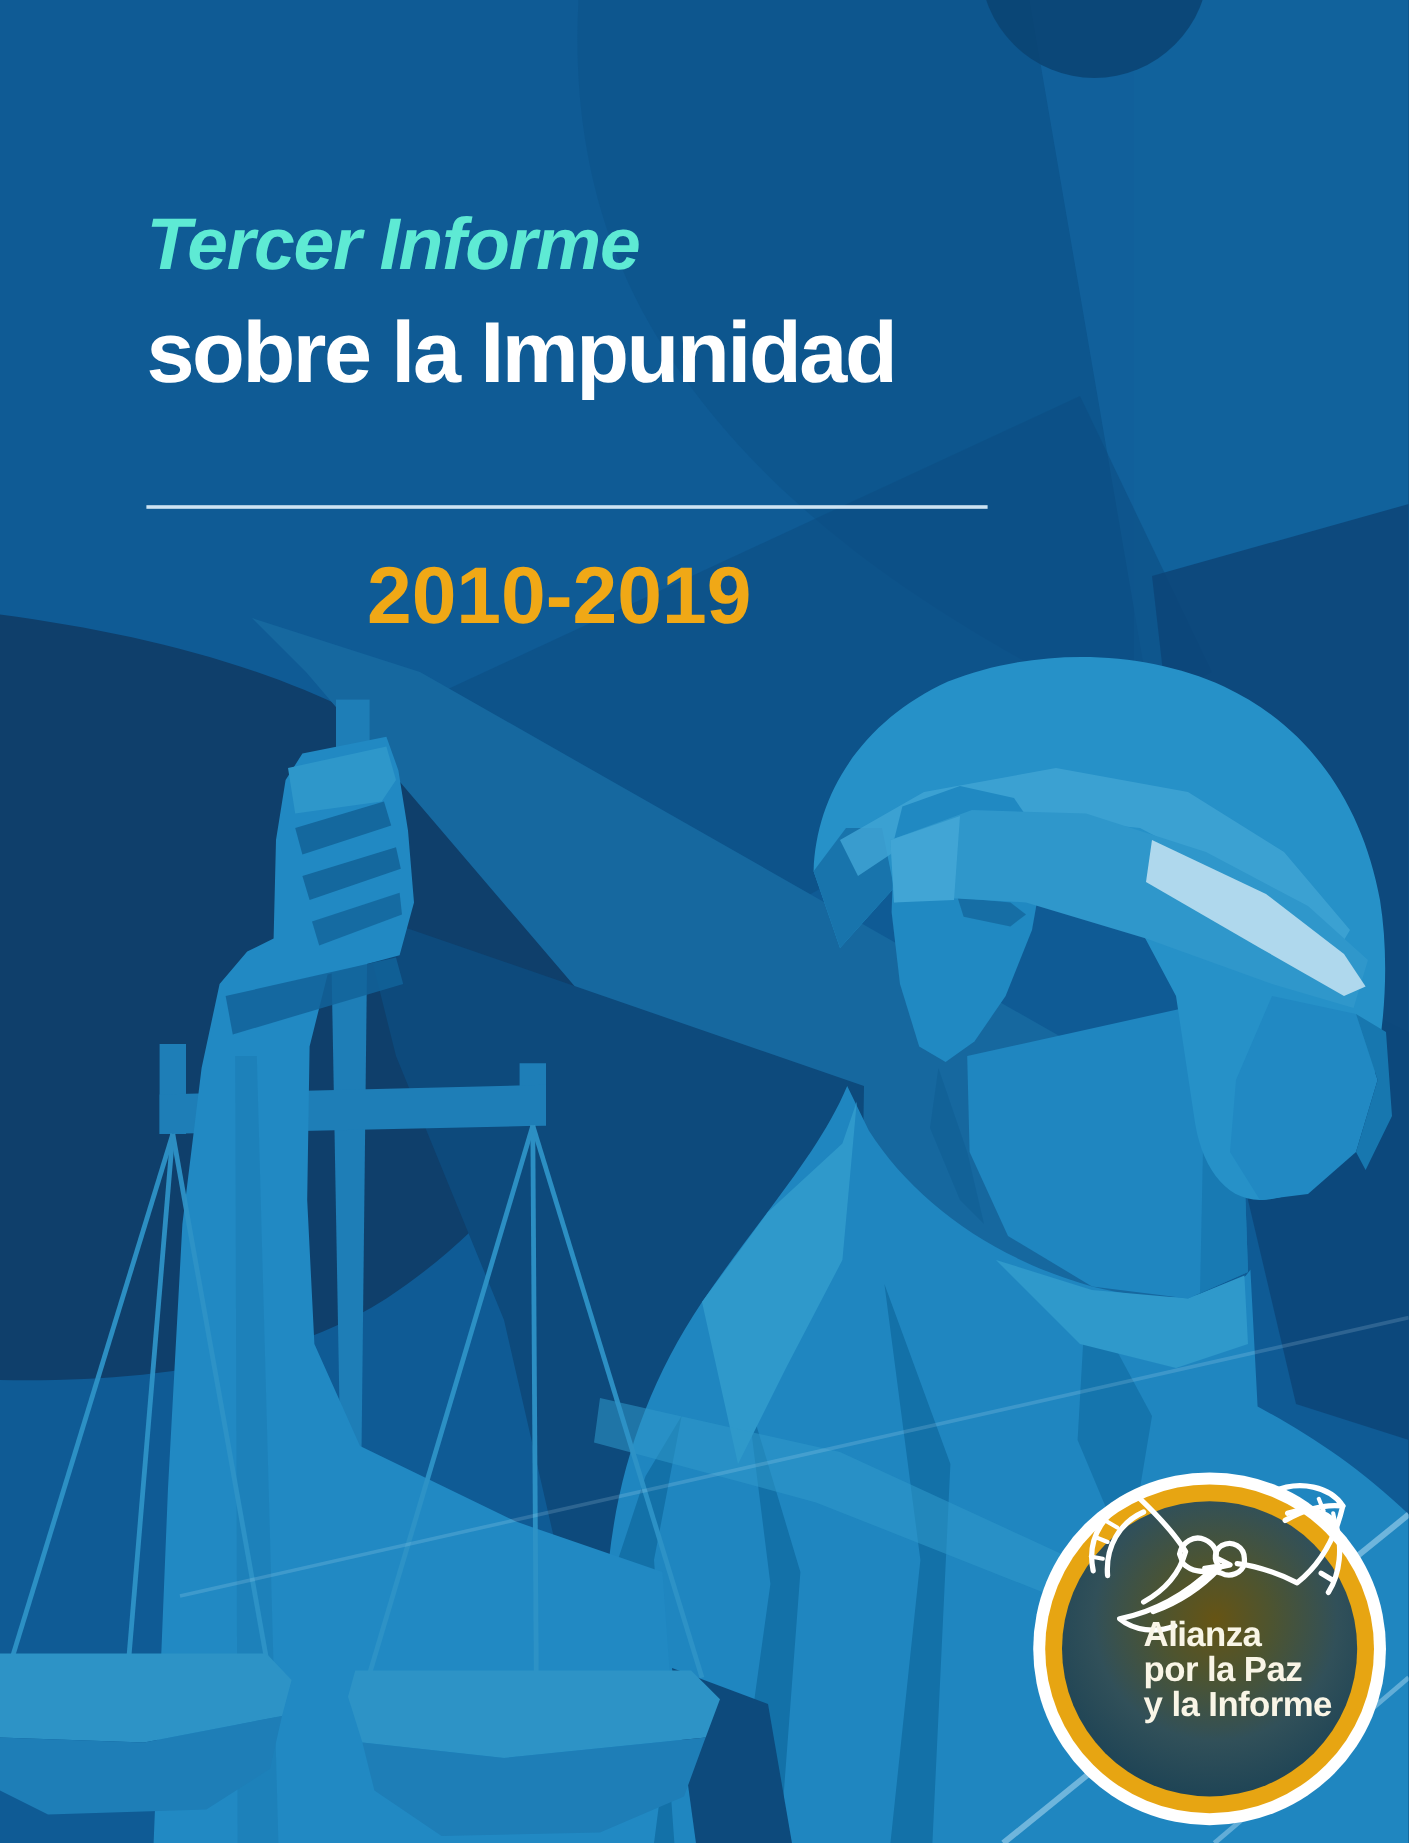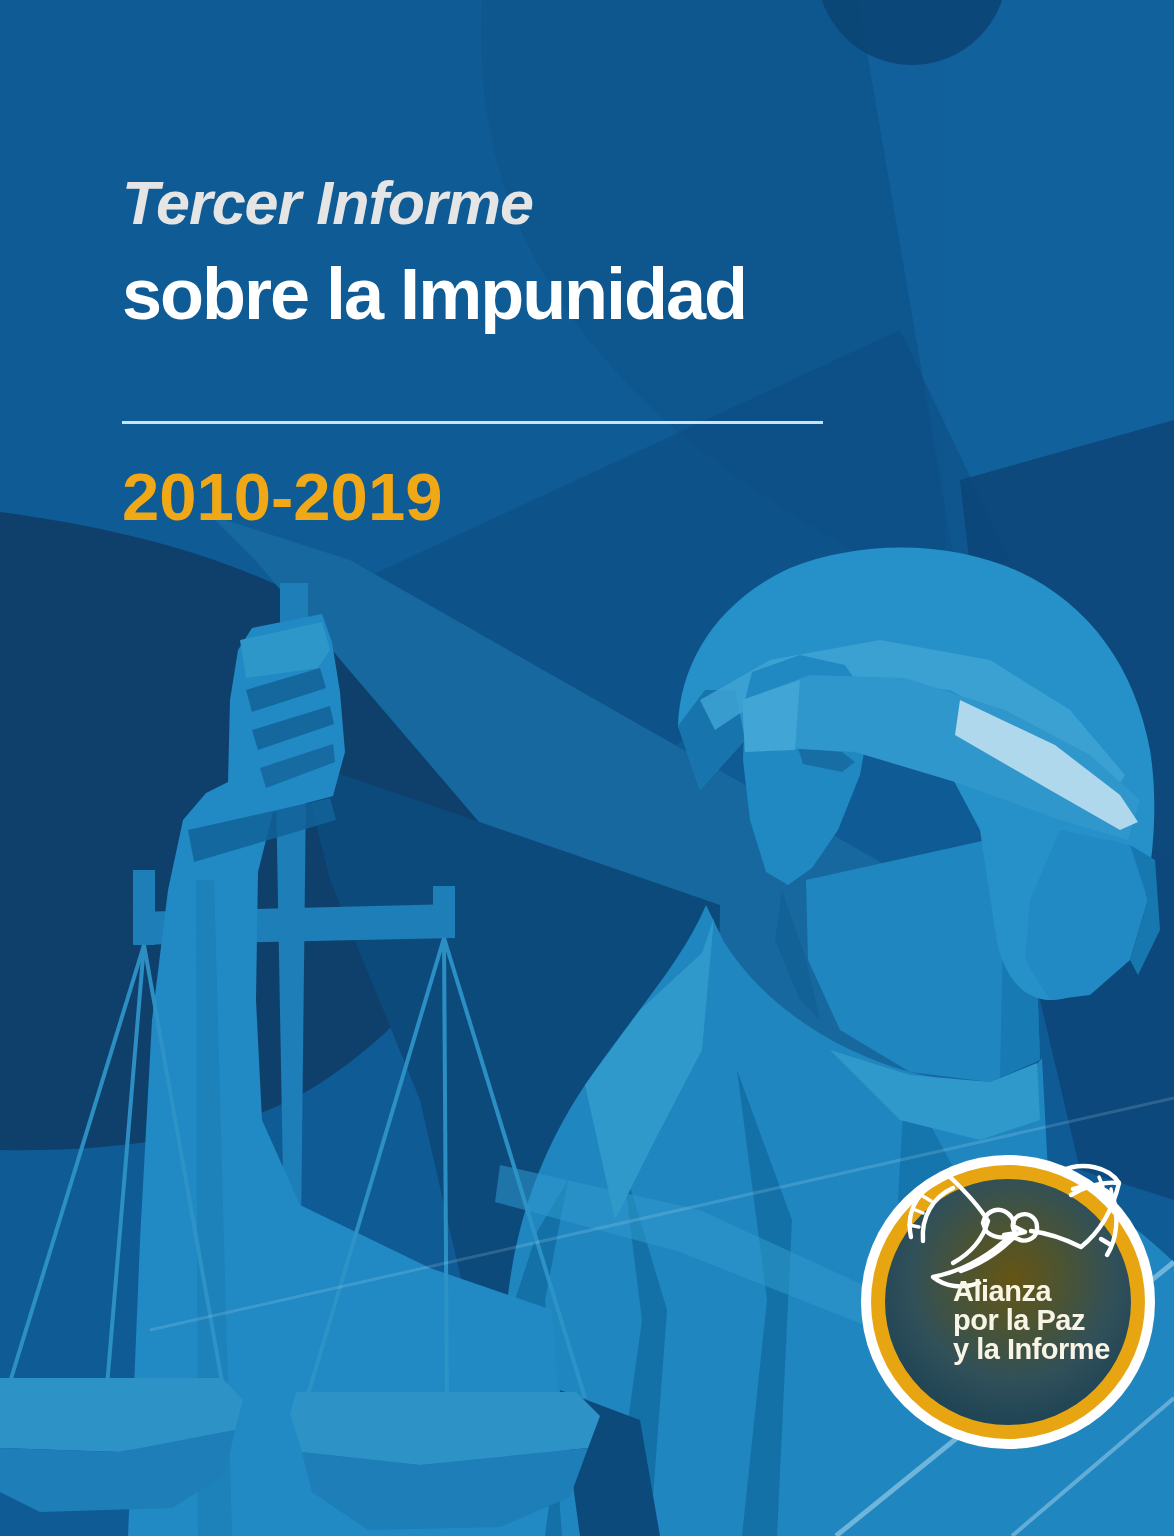--- a/index.html
+++ b/index.html
@@ -6,45 +6,45 @@
   .cover{
     position:relative;width:1174px;height:1536px;overflow:hidden;
     background:#0f5b95;font-family:"Liberation Sans",sans-serif;
   }
   svg.scene{position:absolute;left:0;top:0;width:1174px;height:1536px;display:block;}
 
   
   .kicker{
     position:absolute;left:122px;top:168px;
     font-size:61px;line-height:70px;font-style:italic;font-weight:700;
-    color:#e5e5e5;letter-spacing:-1px;white-space:nowrap;
+    color:#5eead4;letter-spacing:-1px;white-space:nowrap;
   }
   .title-line1{
     position:absolute;left:122px;top:252px;
     font-size:72px;line-height:84px;font-weight:700;color:#ffffff;
     letter-spacing:-2px;white-space:nowrap;text-align:center;
   }
   .title-line2{
     position:absolute;left:122px;top:336px;
     font-size:72px;line-height:84px;font-weight:700;color:#ffffff;
     letter-spacing:-2px;white-space:nowrap;
   }
   .rule{
     position:absolute;left:122px;top:421px;width:701px;height:3px;
     background:#ddeffb;opacity:.92;
   }
   .period{
-    position:absolute;left:122px;top:460px;width:688px;text-align:left;
+    position:absolute;left:122px;top:460px;width:688px;text-align:center;
     font-size:67px;line-height:74px;font-weight:700;color:#f0a816;
     letter-spacing:0;white-space:nowrap;
   }
 
   
   .logo{
-    position:absolute;left:861px;top:1155px;width:294px;height:294px;
+    position:absolute;left:861px;top:1227px;width:294px;height:294px;
     border-radius:50%;background:#ffffff;
     box-shadow:0 0 0 0 rgba(0,0,0,0);
   }
   .logo-gold{position:absolute;inset:10px;border-radius:50%;background:#e7a512;}
   .logo-inner{
     position:absolute;inset:24px;border-radius:50%;
     background:radial-gradient(circle at 52% 40%,
       #665414 0%, #4d5430 24%, #315059 52%, #1d4355 78%, #163a4e 100%);
   }
   .logo svg.doves{position:absolute;left:0;top:0;width:294px;height:294px;}

